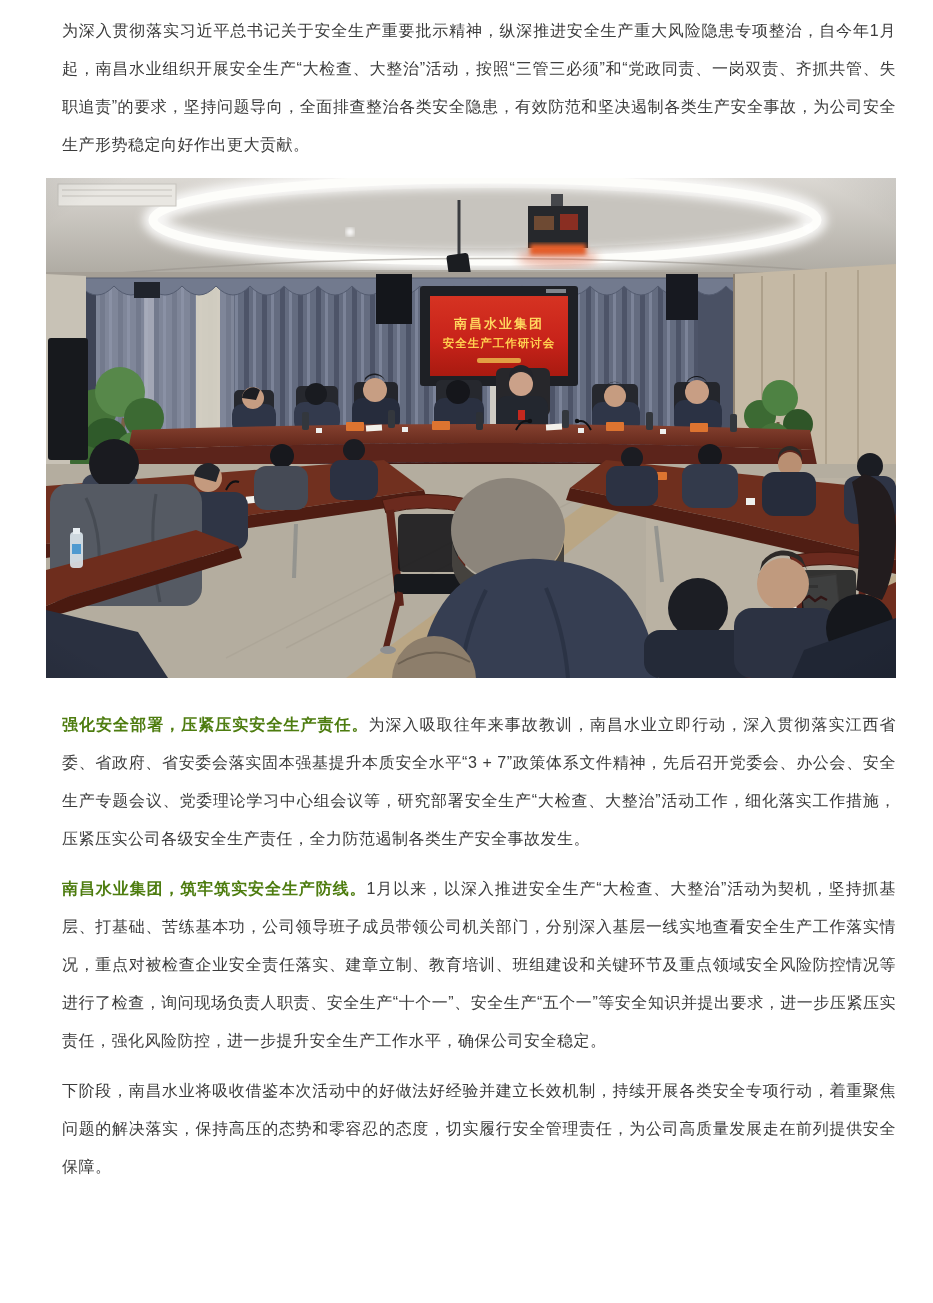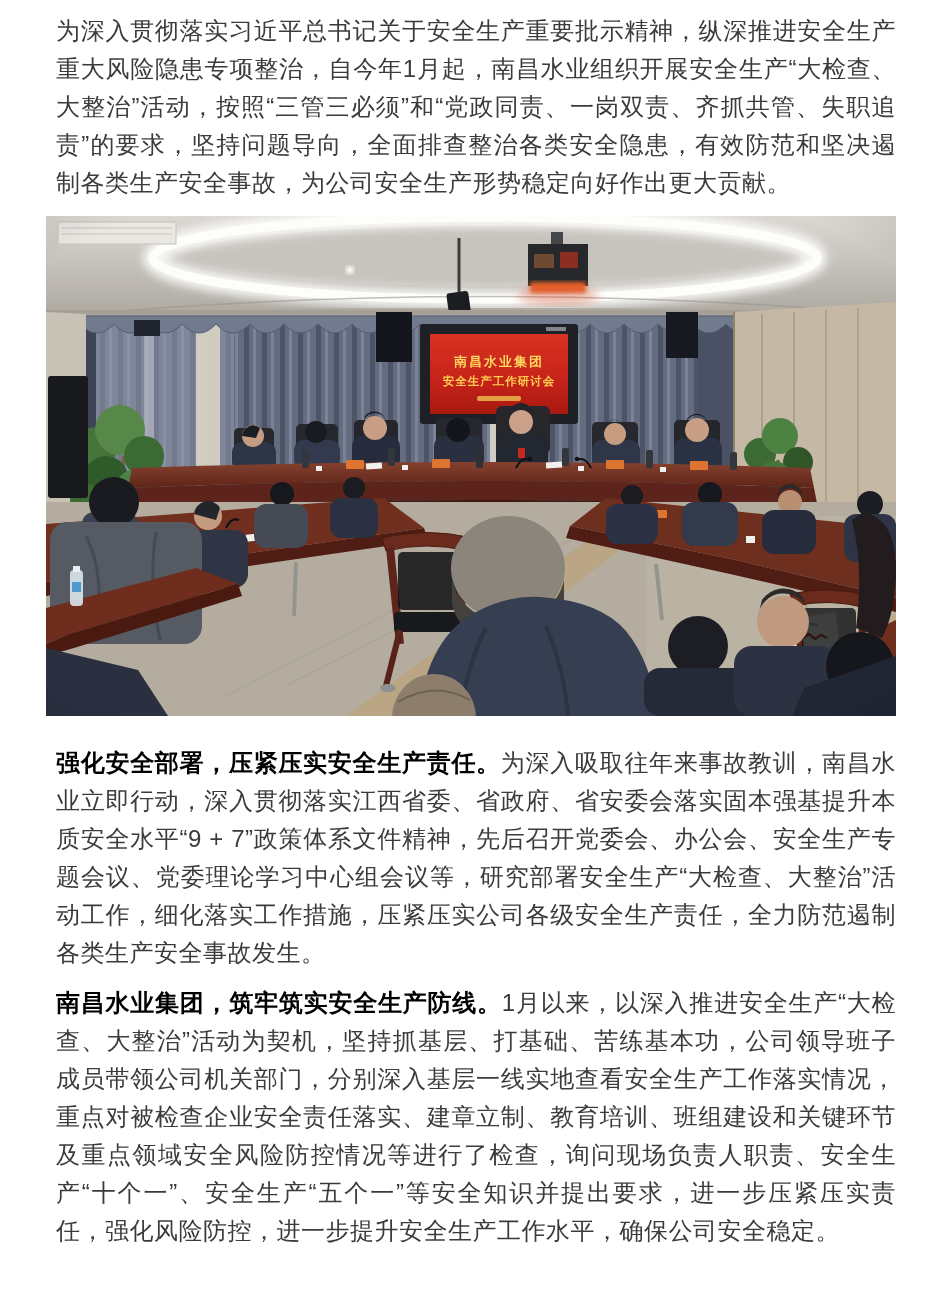--- a/index.html
+++ b/index.html
@@ -1,20 +1,20 @@
 <!DOCTYPE html>
 <html><head>
 <meta charset="utf-8">
 <style>
   html,body{margin:0;padding:0;background:#ffffff;}
   body{width:933px;font-family:"Liberation Sans","DejaVu Sans",sans-serif;}
   .article{width:850px;margin:0;padding:12px 37px 10px 46px;}
-  .article p{margin:0 0 12px 10px;font-size:24px;line-height:38px;color:#3b3b3b;
+  .article p{margin:0 0 12px 16px;font-size:16px;line-height:38px;color:#3b3b3b;
              text-align:justify;letter-spacing:0.5px;}
-  .article p b{font-weight:700;color:#000000;}
+  .article p b{font-weight:700;color:#4d7c0f;}
   figure{margin:14px 0 28px 0;padding:0;width:850px;height:500px;overflow:hidden;}
   svg{display:block;}
   .scr-t1{font-size:13px;font-weight:bold;letter-spacing:2px;}
   .scr-t2{font-size:11.5px;font-weight:bold;letter-spacing:1px;}
 </style>
 </head>
 <body>
 
 <main class="article">
 
@@ -316,18 +316,19 @@
         <rect x="688" y="430" width="104" height="70" rx="18" fill="#2c3242"></rect>
         <path d="M818,296 q34,8 32,64 q-2,40 -14,62 l-26,-10 q8,-60 -4,-108 z" fill="#221c1e"></path>
         <circle cx="814" cy="450" r="34" fill="#15171c"></circle>
         <polygon points="758,472 850,440 850,500 746,500" fill="#202634"></polygon>
       </g>
 
       <rect x="0" y="0" width="850" height="500" fill="url(#vign)"></rect>
     </svg>
   </figure>
 
-  <p><b>强化安全部署，压紧压实安全生产责任。</b><span>为深入吸取往年来事故教训，南昌水业立即行动，深入贯彻落实江西省委、省政府、省安委会落实固本强基提升本质安全水平“9 + 7”政策体系文件精神，先后召开党委会、办公会、安全生产专题会议、党委理论学习中心组会议等，研究部署安全生产“大检查、大整治”活动工作，细化落实工作措施，压紧压实公司各级安全生产责任，全力防范遏制各类生产安全事故发生。</span></p>
+  <p><b>强化安全部署，压紧压实安全生产责任。</b><span>为深入吸取往年来事故教训，南昌水业立即行动，深入贯彻落实江西省委、省政府、省安委会落实固本强基提升本质安全水平“3 + 7”政策体系文件精神，先后召开党委会、办公会、安全生产专题会议、党委理论学习中心组会议等，研究部署安全生产“大检查、大整治”活动工作，细化落实工作措施，压紧压实公司各级安全生产责任，全力防范遏制各类生产安全事故发生。</span></p>
 
   <p><b>南昌水业集团，筑牢筑实安全生产防线。</b><span>1月以来，以深入推进安全生产“大检查、大整治”活动为契机，坚持抓基层、打基础、苦练基本功，公司领导班子成员带领公司机关部门，分别深入基层一线实地查看安全生产工作落实情况，重点对被检查企业安全责任落实、建章立制、教育培训、班组建设和关键环节及重点领域安全风险防控情况等进行了检查，询问现场负责人职责、安全生产“十个一”、安全生产“五个一”等安全知识并提出要求，进一步压紧压实责任，强化风险防控，进一步提升安全生产工作水平，确保公司安全稳定。</span></p>
 
+  <p><b></b><span>下阶段，南昌水业将吸收借鉴本次活动中的好做法好经验并建立长效机制，持续开展各类安全专项行动，着重聚焦问题的解决落实，保持高压的态势和零容忍的态度，切实履行安全管理责任，为公司高质量发展走在前列提供安全保障。</span></p>
 
 </main>
 
 </body></html>

